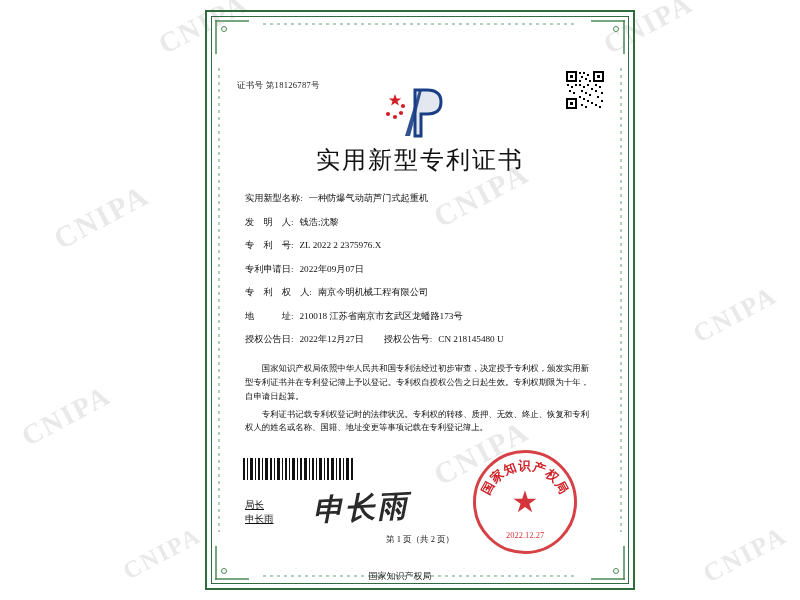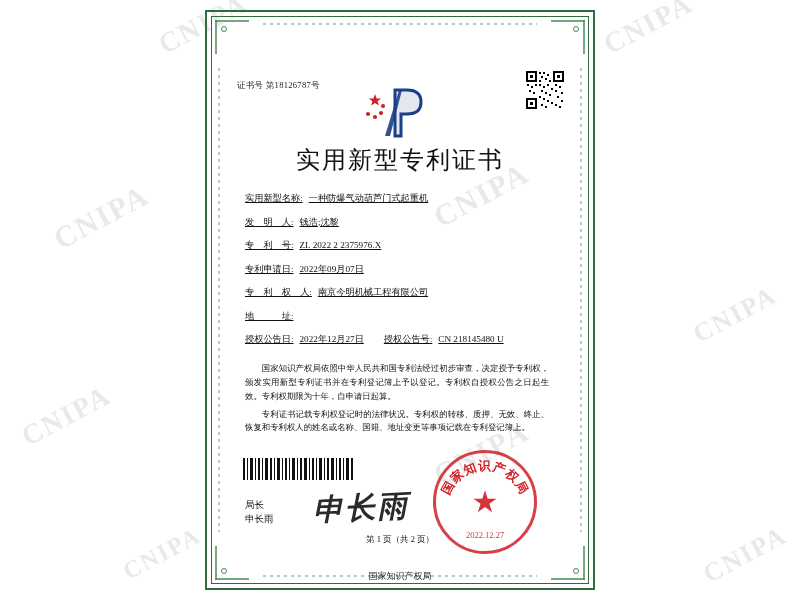--- a/index.html
+++ b/index.html
@@ -38,21 +38,21 @@
   .wm-6 { left: 430px; top: 436px; font-size: 30px; }
   .wm-7 { left: 690px; top: 300px; font-size: 26px; }
   .wm-8 { left: 700px; top: 540px; font-size: 26px; }
   .wm-9 { left: 120px; top: 540px; font-size: 24px; }
 
   
   .cert {
     position: absolute;
     left: 205px;
     top: 10px;
-    width: 390px;
+    width: 430px;
     height: 580px;
     background: transparent;
     box-sizing: border-box;
   }
 
   .border-outer {
     position: absolute;
     inset: 0;
     border: 2px solid #2f6b3c;
     box-sizing: border-box;
@@ -158,21 +158,20 @@
   }
 
   .fields {
     position: absolute;
     left: 18px;
     right: 14px;
     top: 160px;
     font-family: "Liberation Serif", serif;
     font-size: 9.2px;
     color: #111;
-    text-decoration: underline;
   }
   .row {
     display: flex;
     align-items: baseline;
     margin-bottom: 10.5px;
     white-space: nowrap;
   }
   .lbl {
     display: inline-block;
     flex: 0 0 auto;
@@ -204,20 +203,21 @@
 
   
   .sig-label {
     position: absolute;
     left: 18px;
     top: 466px;
     font-family: "Liberation Serif", serif;
     font-size: 9.5px;
     line-height: 1.5;
     color: #111;
+    text-decoration: underline;
   }
   .sig-script {
     position: absolute;
     left: 86px;
     top: 456px;
     font-family: "Liberation Serif", serif;
     font-size: 30px;
     font-style: italic;
     font-weight: bold;
     color: #2a2a2a;
@@ -419,20 +419,21 @@
         <div class="row">
           <span class="lbl">专利申请日:</span>
           <span class="val">2022年09月07日</span>
         </div>
         <div class="row">
           <span class="lbl">专　利　权　人:</span>
           <span class="val">南京今明机械工程有限公司</span>
         </div>
         <div class="row">
           <span class="lbl">地　　　址:</span>
+          <span class="val">210018 江苏省南京市玄武区龙蟠路173号</span>
         </div>
         <div class="row">
           <span class="lbl">授权公告日:</span>
           <span class="val">2022年12月27日</span>
           <span class="lbl second-lbl">授权公告号:</span>
           <span class="val">CN 218145480 U</span>
         </div>
       </div>
 
       <div class="para">

